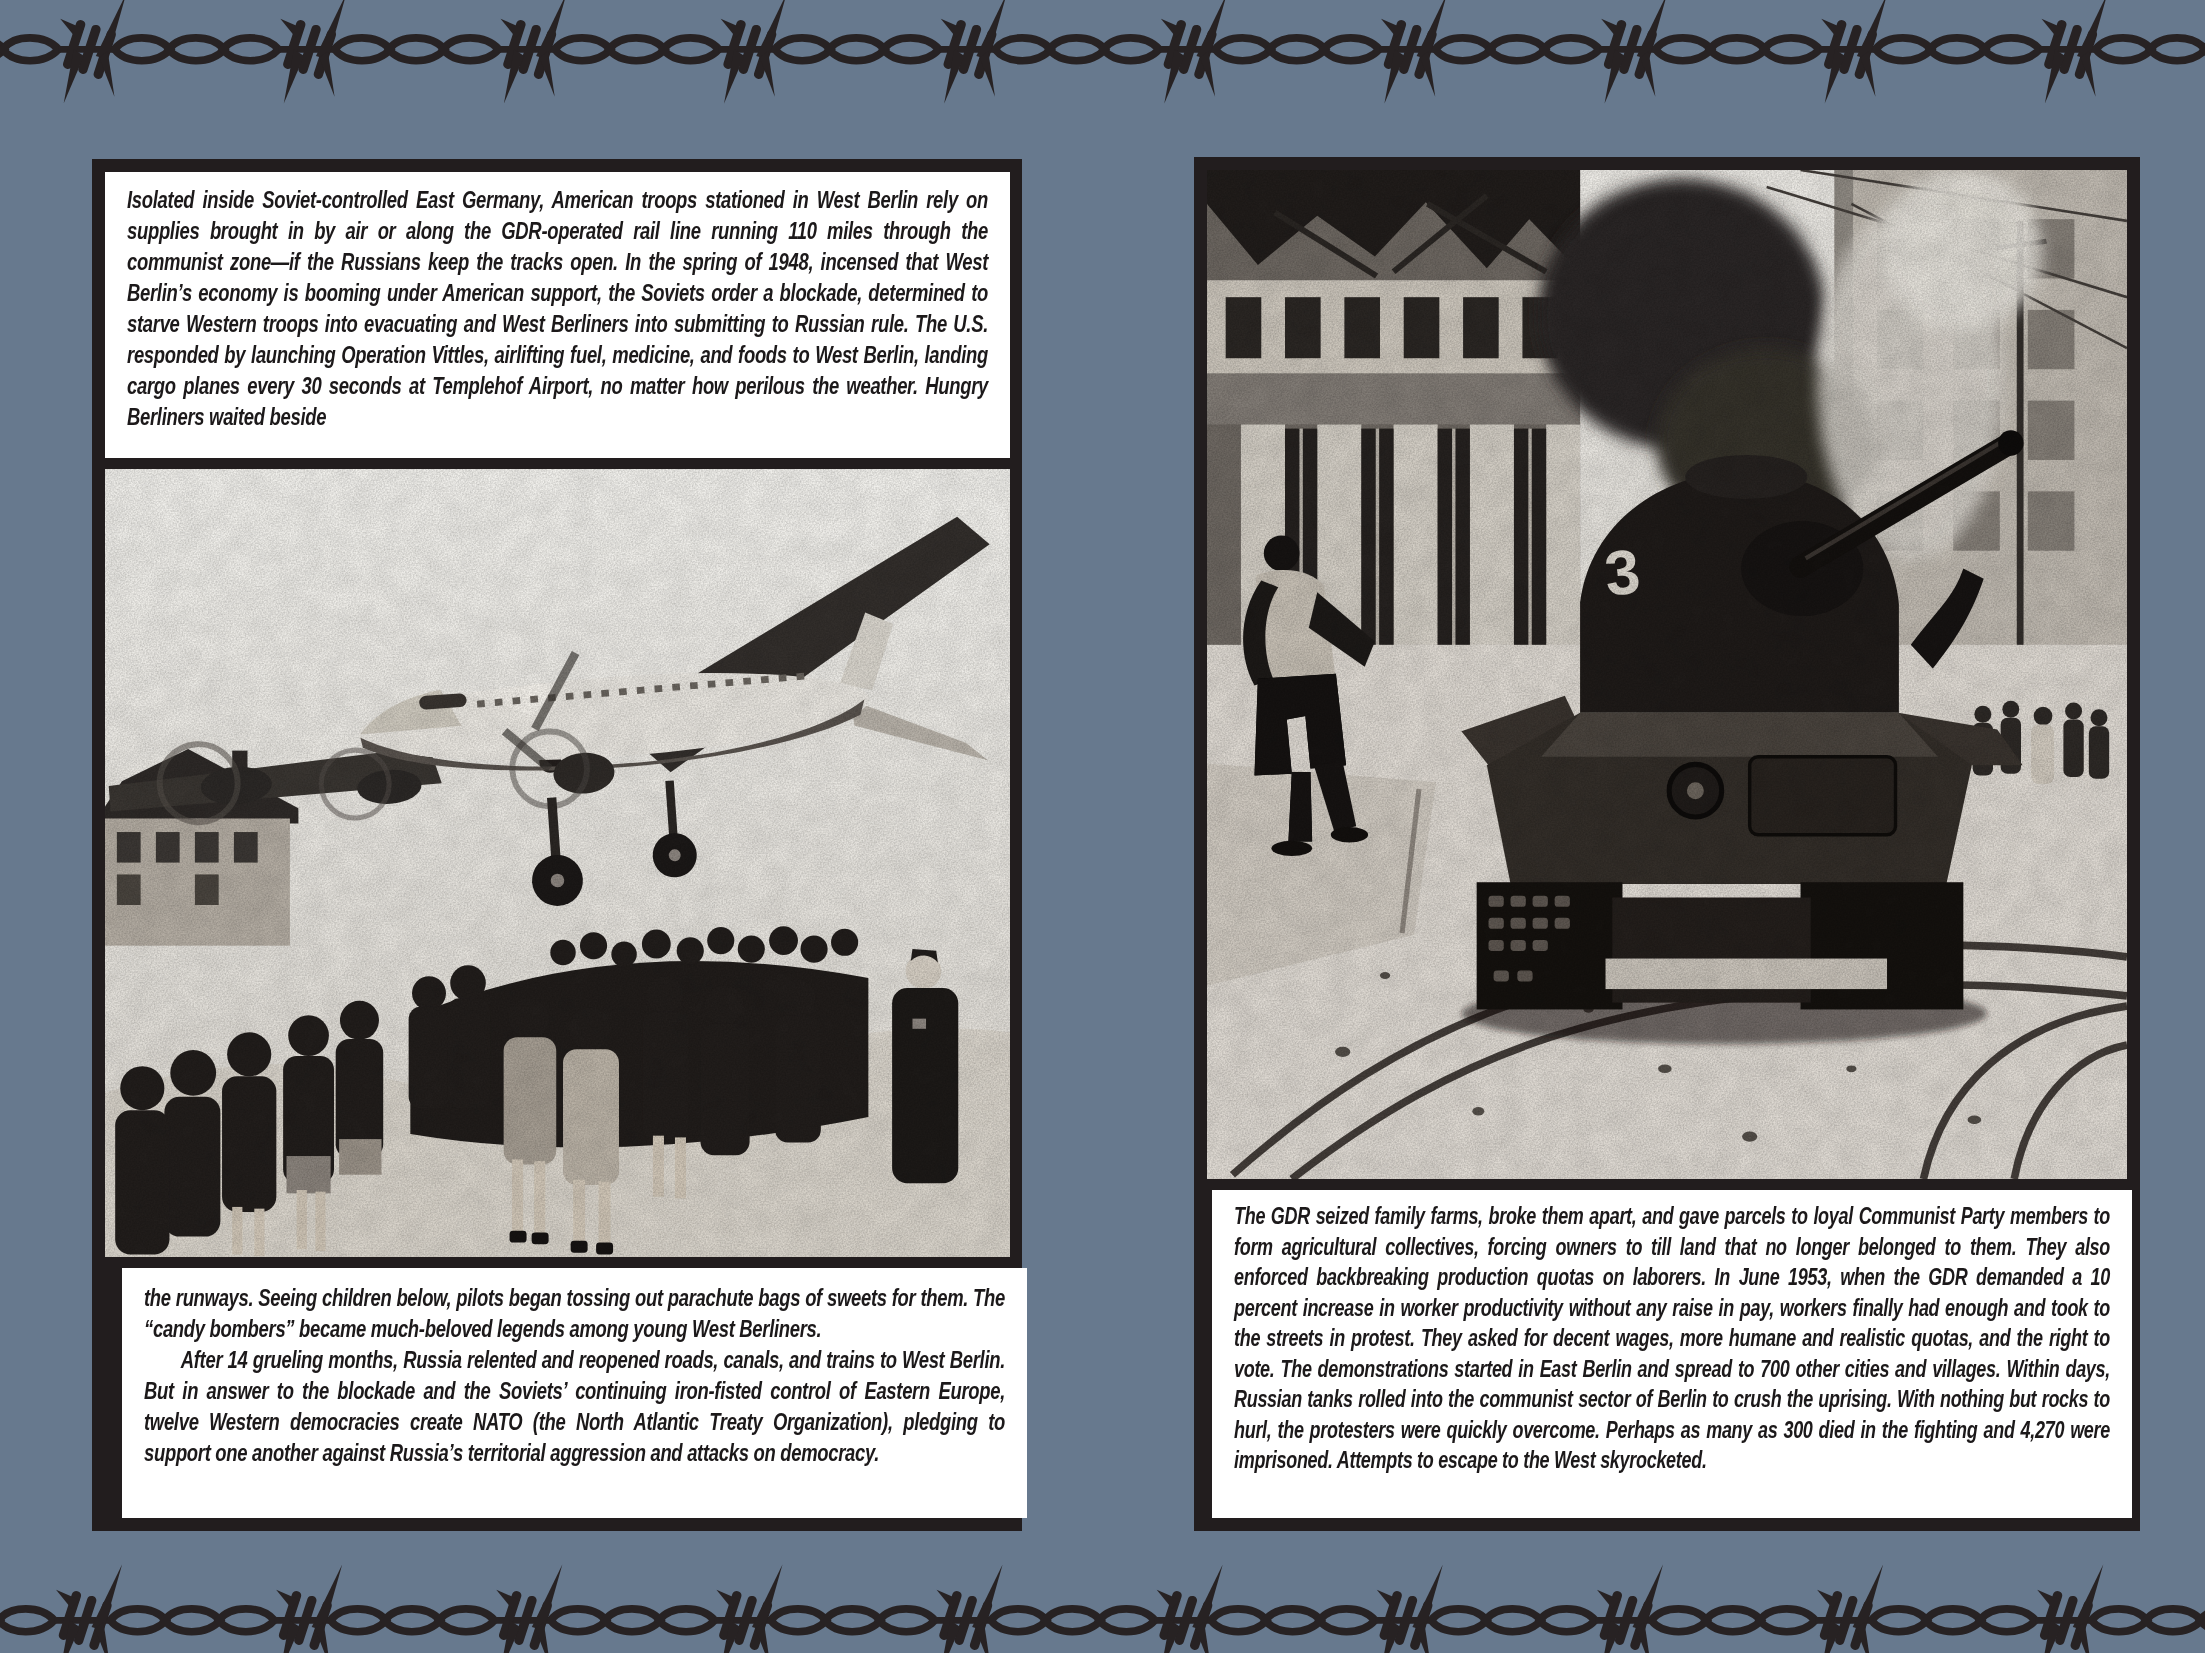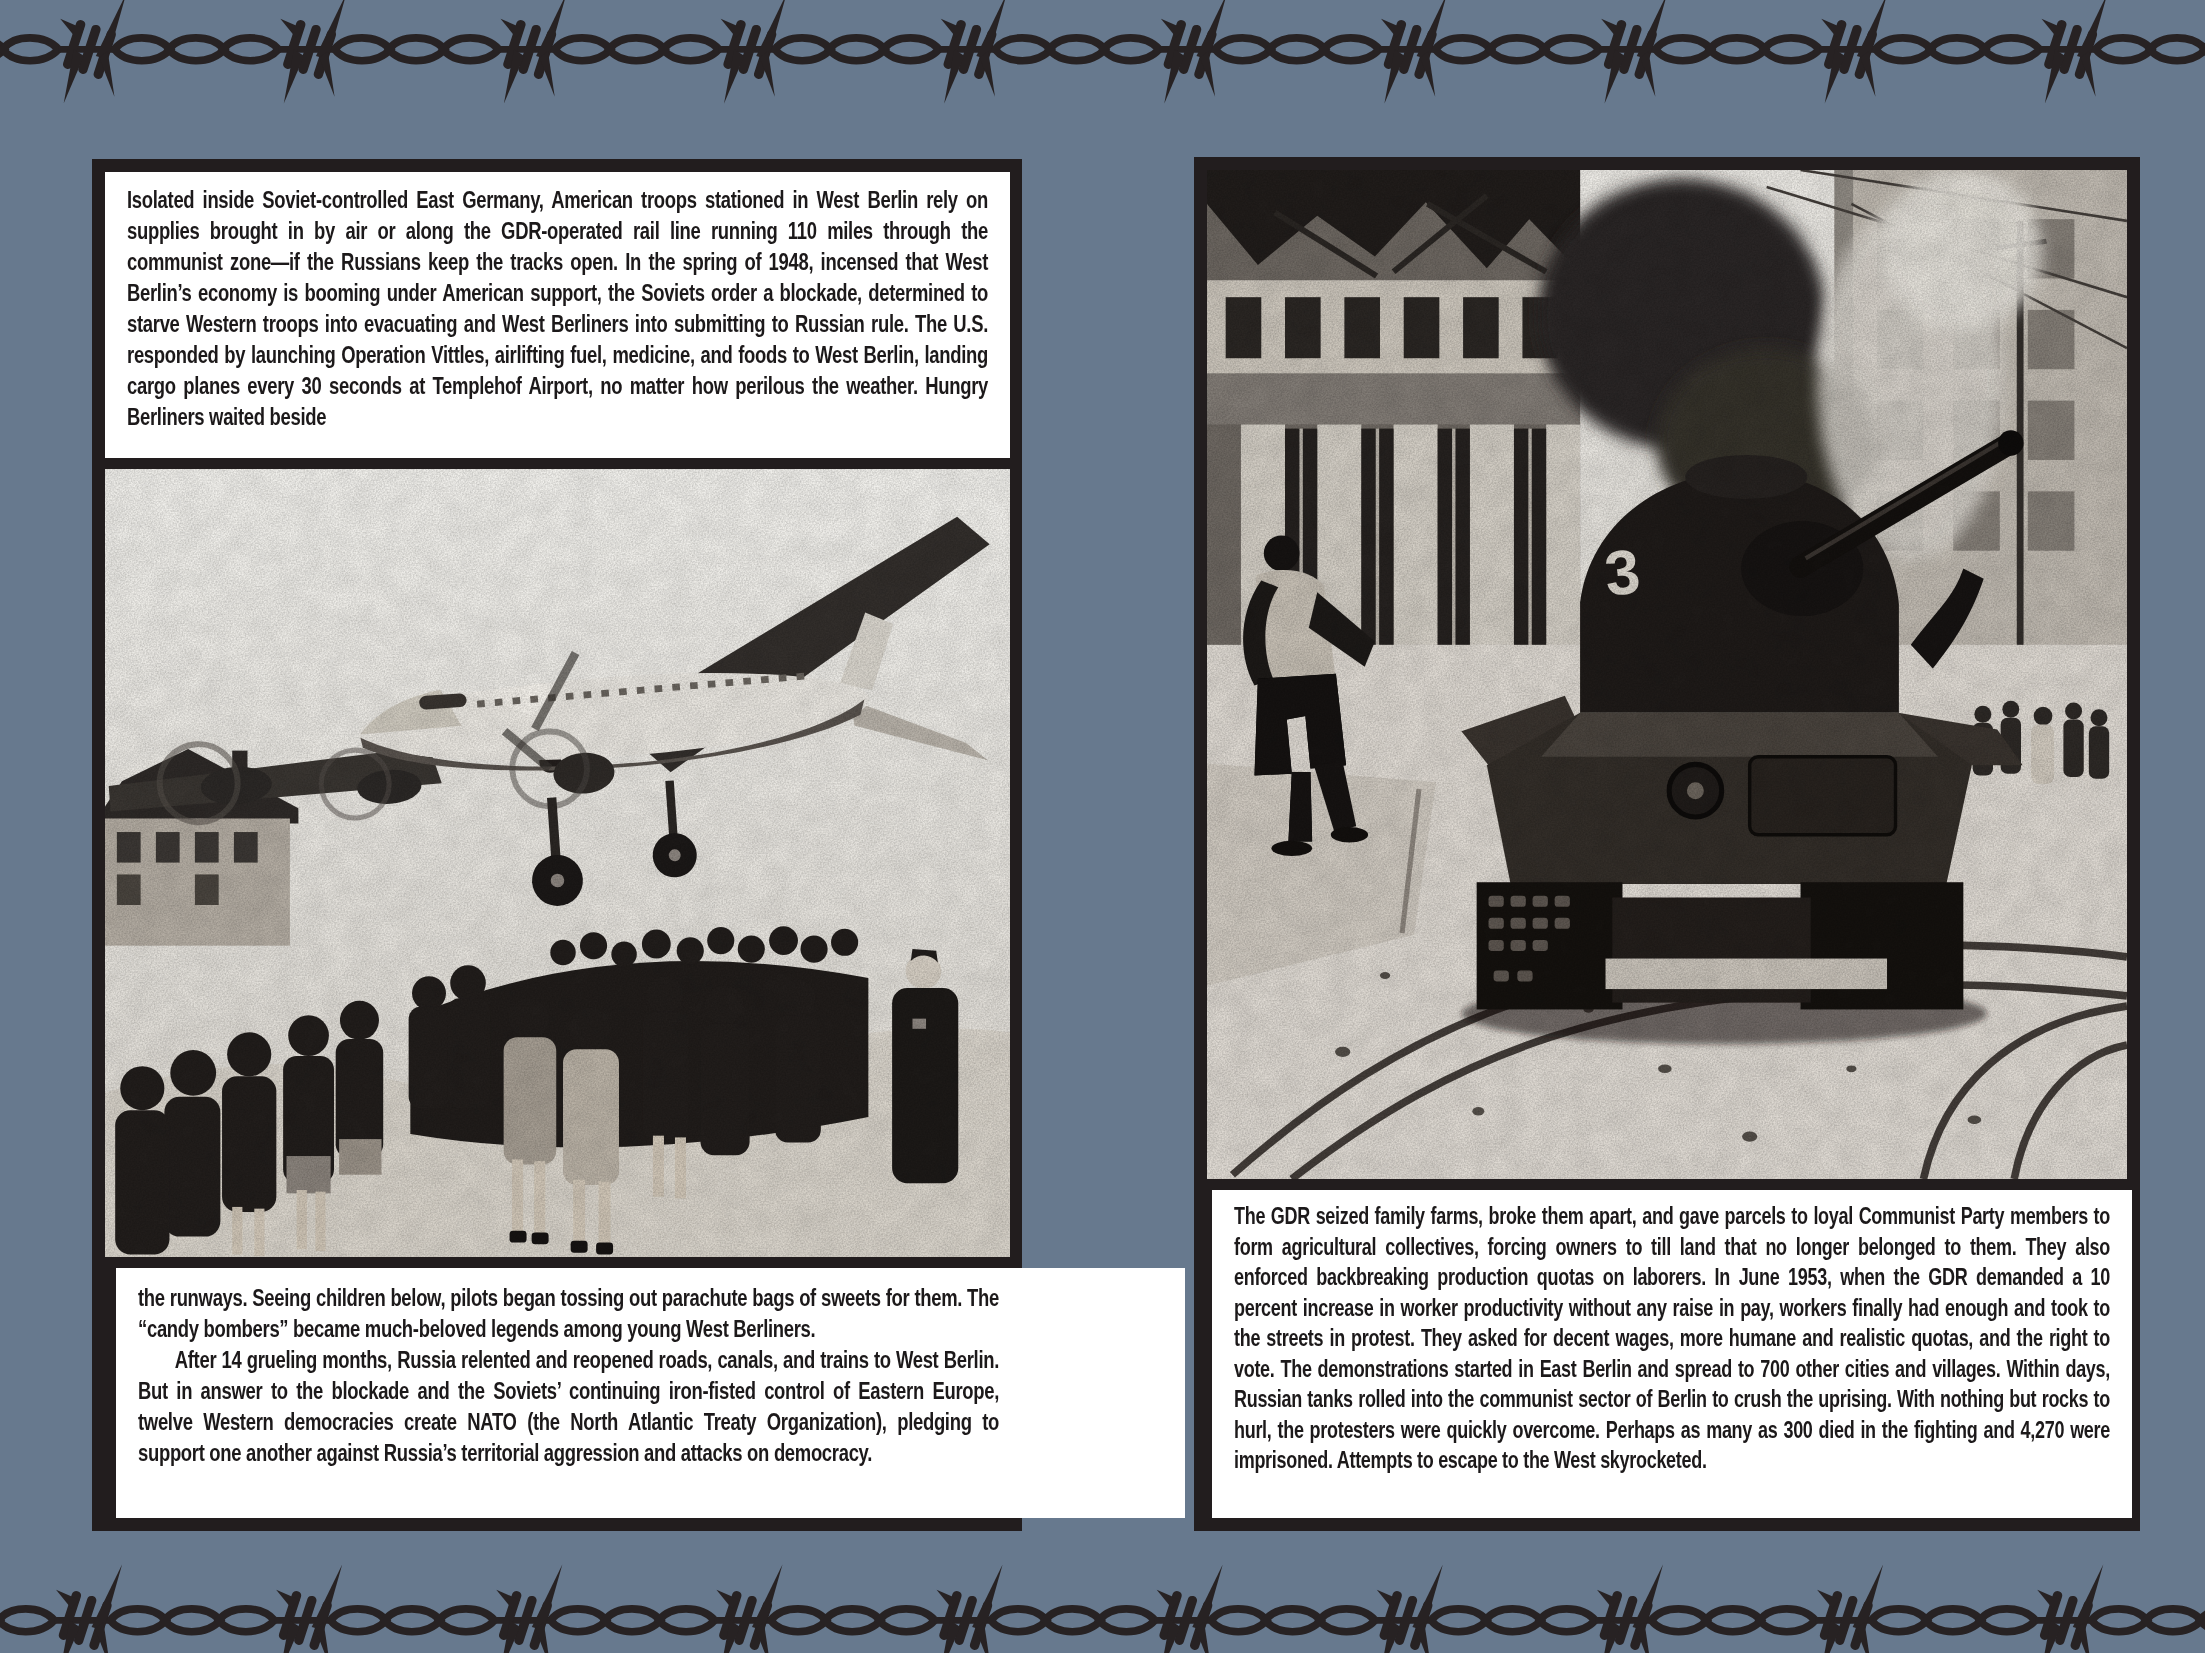--- a/index.html
+++ b/index.html
@@ -4,23 +4,23 @@
 <style>
   html,body{margin:0;padding:0;background:#67798e;}
   .page{position:relative;width:2205px;height:1654px;background:#67798e;overflow:hidden;
         font-family:"Liberation Sans","DejaVu Sans",sans-serif;}
   .bw{position:absolute;left:0;overflow:visible;}
   .bw-top{top:-10.2px;}
   .bw-bottom{top:1561px;}
   .frame{position:absolute;background:#221d1e;}
   .frame-left{left:92px;top:159px;width:930px;height:1372px;}
   .frame-right{left:1194px;top:157px;width:946px;height:1374px;}
-  .panel{position:absolute;background:#ffffff;overflow:hidden;}
+  .panel{position:absolute;background:#ffffff;overflow:hidden;font-style:italic;}
   .panel-t1{left:12.7px;top:12.7px;width:905px;height:286px;}
-  .panel-t2{left:24px;top:1109px;width:1069px;height:250px;}
+  .panel-t2{left:30px;top:1109px;width:905px;height:250px;}
   .panel-t3{left:18px;top:1033px;width:920px;height:328px;}
   .photo{position:absolute;display:block;}
   .photo-airlift{left:12.7px;top:310px;}
   .photo-tank{left:12.7px;top:12.7px;}
   .txt{position:absolute;transform:scaleX(0.75);transform-origin:0 0;
        color:#1c191a;font-weight:bold;text-align:justify;letter-spacing:-0.4px;}
   .txt p{margin:0;}
   .panel-t1 .txt{left:22px;top:12px;width:1148px;font-size:24.6px;line-height:31px;}
   .panel-t2 .txt{left:22px;top:13.6px;width:1148px;font-size:24.6px;line-height:31px;}
   .panel-t3 .txt{left:22px;top:11px;width:1168px;font-size:24px;line-height:30.5px;}

